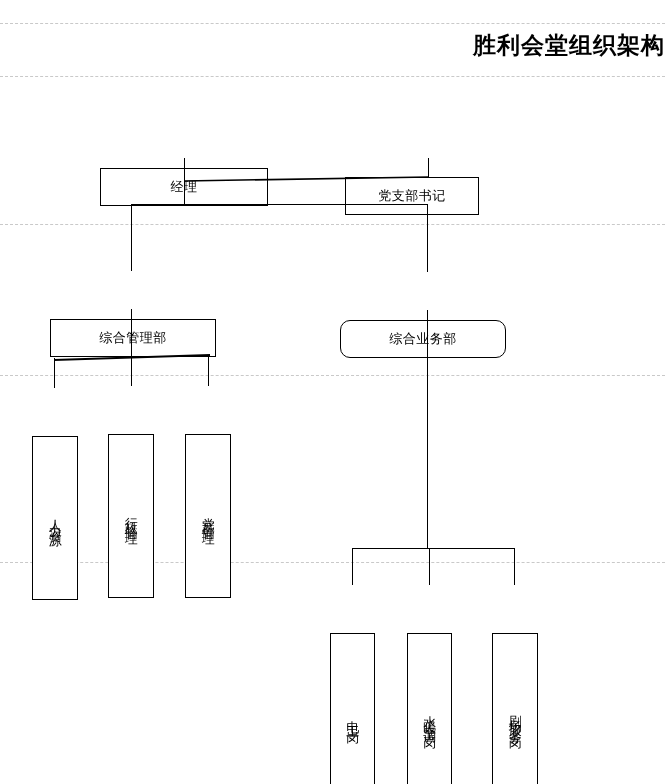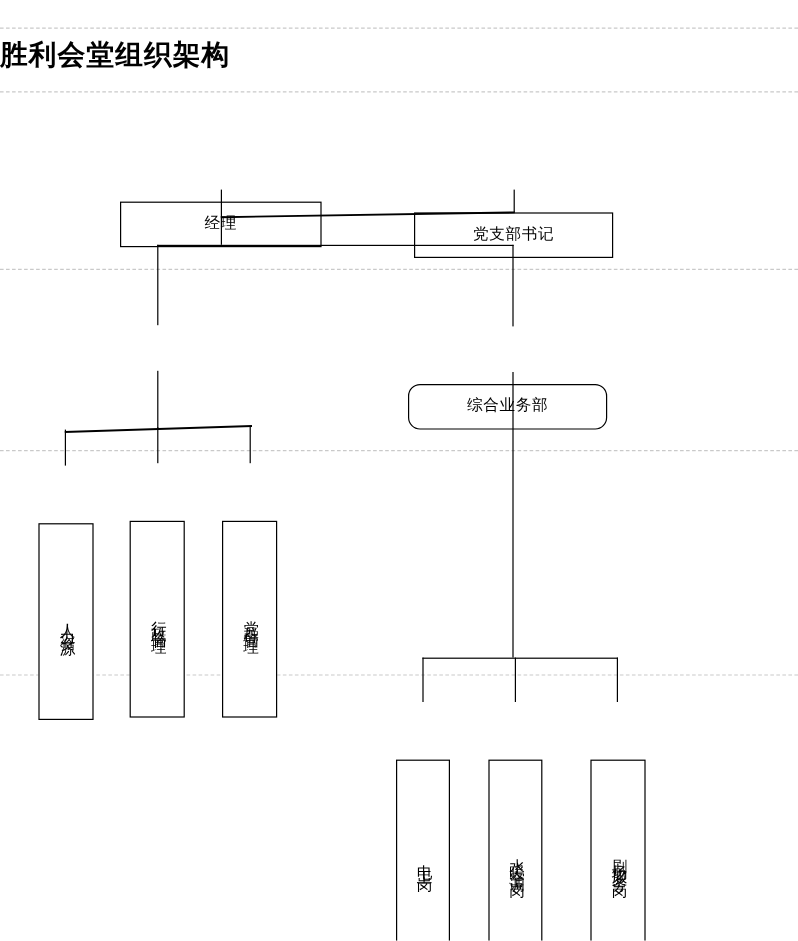--- a/index.html
+++ b/index.html
@@ -27,21 +27,21 @@
     height: 0;
     border-top: 1px dashed #c9c9c9;
   }
 
   
   #chart-title {
     position: absolute;
     left: 0;
     top: 30px;
     width: 665px;
-    text-align: left;
+    text-align: right;
     font-family: Liberation Serif, serif;
     font-weight: bold;
     font-size: 23px;
     letter-spacing: 1px;
     color: #000000;
     white-space: nowrap;
   }
 
   
   .node {
@@ -92,36 +92,37 @@
   <div class="guide" style="top:23px;"></div>
   <div class="guide" style="top:76px;"></div>
   <div class="guide" style="top:224px;"></div>
   <div class="guide" style="top:375px;"></div>
   <div class="guide" style="top:562px;"></div>
 
   <div id="chart-title">胜利会堂组织架构</div>
 
   <div class="node horizontal" style="left:100px; top:120px; width:168px; height:38px;">经理</div>
 
-  <div class="node horizontal" style="left:345px; top:129px; width:166px; height:38px;">党支部书记</div>
+  <div class="node horizontal" style="left:345px; top:129px; width:134px; height:38px;">党支部书记</div>
 
   <div class="conn v" style="left:184px; top:158px; height:22px;"></div>
 
   <div class="conn v" style="left:428px; top:158px; height:19px;"></div>
 
   <svg class="slant-svg" style="left:180px; top:172px;" width="254" height="14">
     <line x1="4" y1="9" x2="249" y2="5" stroke="#000000" stroke-width="1.6"></line>
   </svg>
 
   <div class="conn v" style="left:184px; top:180px; height:24px;"></div>
 
   <div class="conn h" style="left:131px; top:204px; width:297px;"></div>
   <div class="conn v" style="left:131px; top:204px; height:67px;"></div>
   <div class="conn v" style="left:427px; top:204px; height:68px;"></div>
 
+  <div class="node horizontal" style="left:50px; top:271px; width:166px; height:38px;">综合管理部</div>
 
   <div class="node horizontal" style="left:340px; top:272px; width:166px; height:38px;border-radius:10px;">综合业务部</div>
 
   <div class="conn v" style="left:131px; top:309px; height:49px;"></div>
   <svg class="slant-svg" style="left:52px; top:352px;" width="162" height="12">
     <line x1="2" y1="8" x2="158" y2="3" stroke="#000000" stroke-width="1.8"></line>
   </svg>
   <div class="conn v" style="left:54px; top:358px; height:30px;"></div>
   <div class="conn v" style="left:131px; top:356px; height:30px;"></div>
   <div class="conn v" style="left:208px; top:355px; height:31px;"></div>

